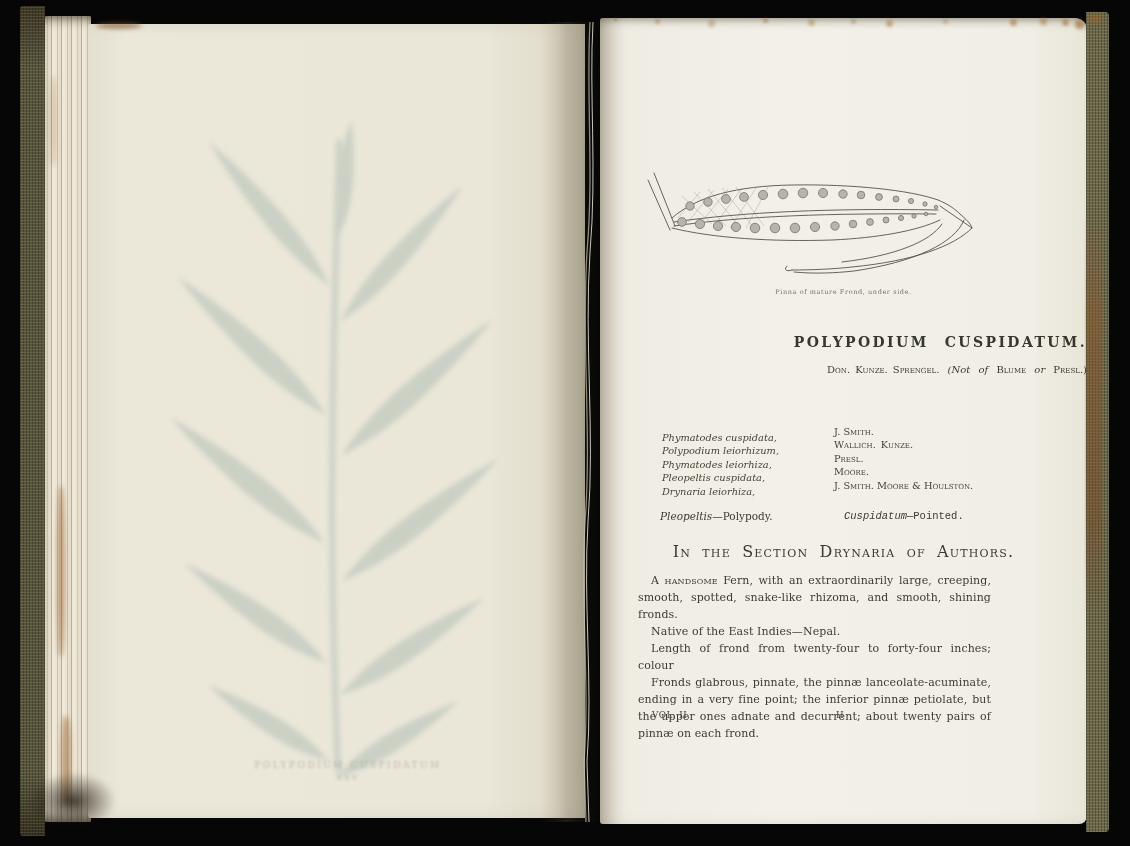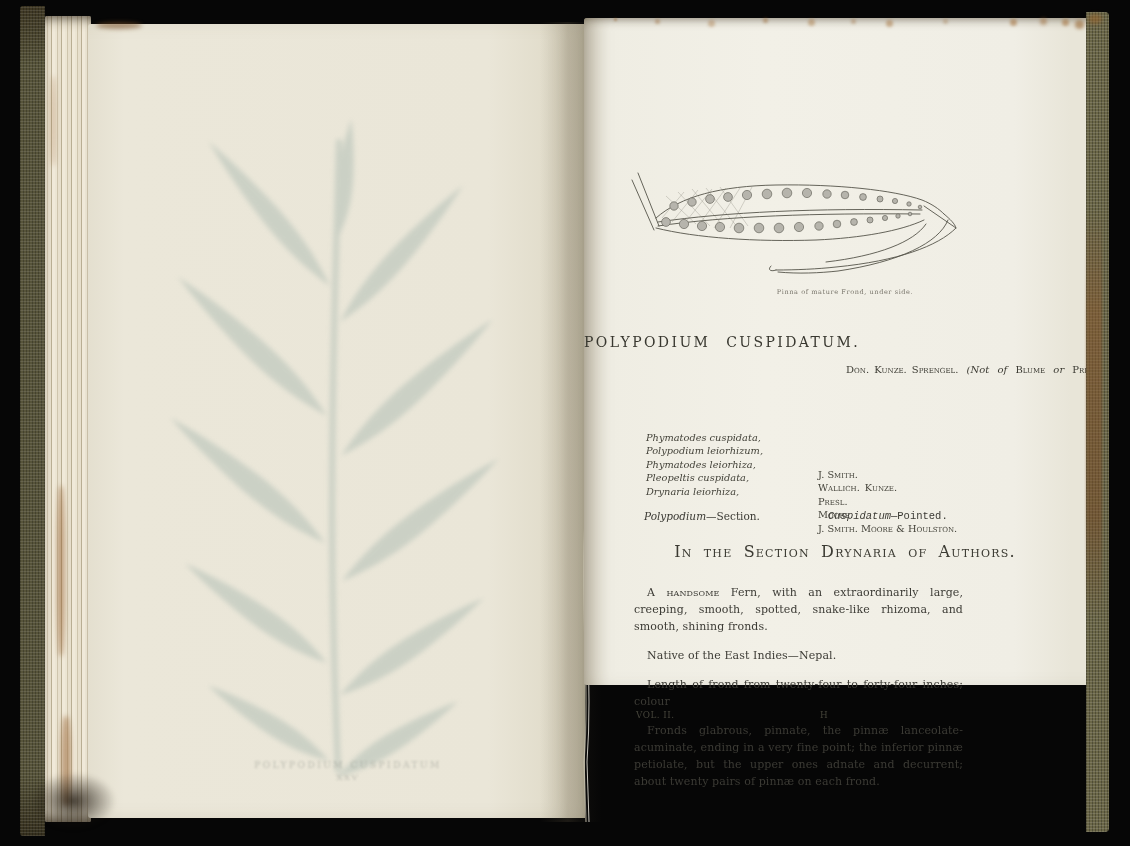--- a/index.html
+++ b/index.html
@@ -78,73 +78,72 @@
   
   .gutter-shadow{
     position:absolute;left:540px;top:22px;width:62px;height:800px;
     background:linear-gradient(90deg, rgba(0,0,0,0), rgba(110,98,74,.22) 45%, rgba(110,98,74,.08) 65%, rgba(0,0,0,0));
     pointer-events:none;
   }
   .tissue-edge{position:absolute;left:574px;top:22px;width:30px;height:800px;}
 
   
   .right-page{
-    position:absolute;left:584px;top:18px;width:487px;height:667px;
+    position:absolute;left:600px;top:18px;width:487px;height:806px;
     background:linear-gradient(90deg,#e2ddce 0,#efede3 26px,#f2f0e7 180px,#f0eee5 430px,#e8e5d8 487px);
     border-radius:3px 12px 8px 3px;
     box-shadow:inset 18px 0 22px -14px rgba(90,80,58,.5), inset 0 8px 10px -7px rgba(60,48,28,.55);
-    padding-left:35px;
   }
   .foxing-top{
     position:absolute;left:614px;top:18px;width:3px;height:3px;border-radius:50%;
     background:rgba(150,95,40,.55);filter:blur(1.3px);
     box-shadow:
       42px 2px 2px 1px rgba(150,95,40,.4), 96px 4px 2px 2px rgba(160,104,46,.35),
       150px 1px 2px 1px rgba(150,95,40,.45), 196px 3px 2px 2px rgba(160,104,46,.4),
       238px 2px 2px 1px rgba(150,95,40,.35), 274px 4px 2px 2px rgba(160,104,46,.45),
       330px 2px 2px 1px rgba(150,95,40,.3), 398px 3px 2px 2px rgba(160,104,46,.5),
       428px 2px 3px 2px rgba(150,95,40,.45), 450px 3px 2px 2px rgba(160,104,46,.5),
       464px 5px 3px 3px rgba(146,92,38,.55);
   }
 
   .figure{position:absolute;left:42px;top:148px;width:336px;height:120px;}
   .caption{
     position:absolute;left:0;top:270px;width:100%;text-align:center;
     font-size:6.5px;letter-spacing:.6px;color:#767268;
   }
   .title{
-    position:absolute;left:0;top:316px;width:100%;margin:0;text-align:left;
-    font-size:14px;font-weight:normal;letter-spacing:2.4px;word-spacing:9px;color:#38372f;
+    position:absolute;left:0;top:316px;width:100%;margin:0;text-align:right;
+    font-size:14px;font-weight:bold;letter-spacing:2.4px;word-spacing:9px;color:#38372f;
   }
   .authority{
     position:absolute;left:0;top:346px;width:100%;text-align:right;
     font-size:10px;color:#3b3a32;word-spacing:5px;
   }
   .sc{font-variant:small-caps;}
   .it{font-style:italic;}
   .plate-line{
     position:absolute;left:0;top:384px;width:100%;text-align:center;
     font-size:9.5px;font-variant:small-caps;letter-spacing:1px;word-spacing:5px;color:#45443a;
   }
   .synonyms{position:absolute;left:62px;top:408px;width:340px;}
   .syn-row{position:relative;height:13.4px;}
   .syn-name{font-style:italic;font-size:9.8px;color:#44433a;}
-  .syn-auth{position:absolute;left:172px;top:0;font-variant:small-caps;font-size:9.8px;color:#44433a;margin-top:43px;}
+  .syn-auth{position:absolute;left:172px;top:0;font-variant:small-caps;font-size:9.8px;color:#44433a;}
   .etymology{position:absolute;left:38px;top:492px;width:353px;font-size:10.5px;}
   .ety-left{position:absolute;left:22px;top:0;}
   .ety-right{position:absolute;left:206px;top:0;font-family:Liberation Mono, monospace;}
   .section-line{
     position:absolute;left:0;top:524px;width:100%;text-align:center;
     font-size:16px;font-variant:small-caps;letter-spacing:1.2px;word-spacing:5px;color:#3b3a32;
   }
   .bodytext{
     position:absolute;left:38px;top:554px;width:353px;
     font-size:11px;line-height:17px;text-align:justify;color:#3c3b35;letter-spacing:.1px;
   }
-  .bodytext p{margin:12px;text-indent:13px;}
+  .bodytext p{margin:0;text-indent:13px;}
   .pfooter{position:absolute;left:38px;top:692px;width:353px;font-size:8.8px;color:#45443a;}
   .foot-vol{position:absolute;left:14px;top:0;letter-spacing:.5px;text-align:right;}
   .foot-sig{position:absolute;left:198px;top:0;letter-spacing:.5px;}
 </style>
 </head>
 <body>
 
 <div class="stage">
 
   <div class="left-cover"></div>
@@ -272,21 +271,21 @@
         <span class="syn-name">Pleopeltis cuspidata,</span>
         <span class="syn-auth">Moore.</span>
       </div>
       <div class="syn-row">
         <span class="syn-name">Drynaria leiorhiza,</span>
         <span class="syn-auth">J. Smith. Moore &amp; Houlston.</span>
       </div>
     </div>
 
     <div class="etymology">
-      <span class="ety-left"><span class="it">Polypodium</span><span>—Section.</span></span>
+      <span class="ety-left"><span class="it">Pleopeltis</span><span>—Polypody.</span></span>
       <span class="ety-right"><span class="it">Cuspidatum</span><span>—Pointed.</span></span>
     </div>
 
     <div class="section-line">In the Section Drynaria of Authors.</div>
 
     <div class="bodytext">
       <p><span>A </span><span class="sc">handsome</span><span> Fern, with an extraordinarily large, creeping, smooth, spotted, snake-like rhizoma, and smooth, shining fronds.</span></p>
       <p>Native of the East Indies—Nepal.</p>
       <p>Length of frond from twenty-four to forty-four inches; colour</p>
       <p>Fronds glabrous, pinnate, the pinnæ lanceolate-acuminate, ending in a very fine point; the inferior pinnæ petiolate, but the upper ones adnate and decurrent; about twenty pairs of pinnæ on each frond.</p>

